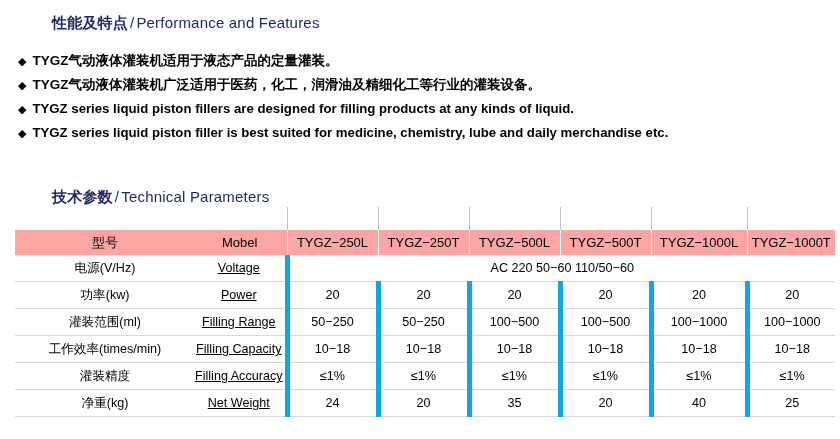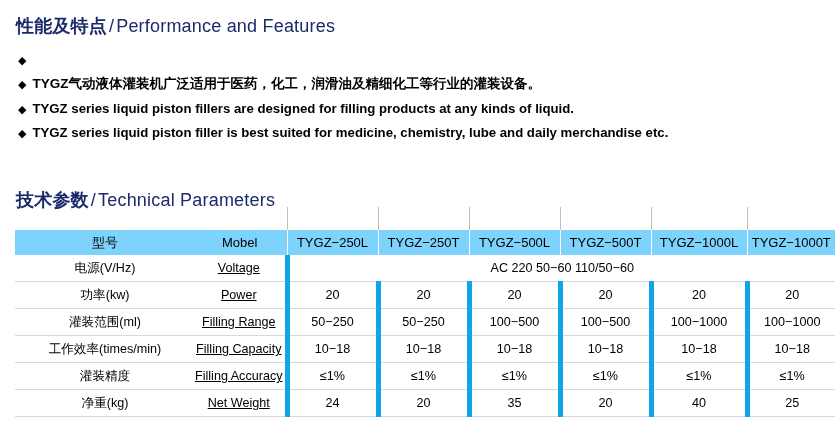--- a/index.html
+++ b/index.html
@@ -12,24 +12,25 @@
     height: 439px;
     font-family: "Liberation Sans", "DejaVu Sans", sans-serif;
     color: #111111;
     overflow: hidden;
     position: relative;
   }
 
   
   .section-heading {
     color: #1b2a6b;
-    font-size: 18px;
+    font-size: 15px;
     font-weight: 700;
     letter-spacing: 0.2px;
     white-space: nowrap;
+    margin-left: 36px;
   }
   .section-heading .sep {
     font-weight: 400;
     padding: 0 2px;
   }
   .section-heading .en {
     font-weight: 400;
   }
 
   #features-heading {
@@ -97,21 +98,21 @@
     height: 21px;
     vertical-align: middle;
   }
 
   
   tr.tick-row td { height: 23px; border: none; }
   tr.tick-row td.tick { border-left: 1px solid #b9c0c6; }
 
   
   tr.head-row td {
-    background: #7dd3fc;
+    background: #fca5a5;
     color: #000000;
     height: 25px;
     font-size: 13px;
     border-left: 1px solid #ffffff;
   }
   tr.head-row td.col-cn,
   tr.head-row td.col-en { border-left: none; }
 
   td.col-cn {
     text-align: left;
@@ -145,20 +146,21 @@
 </head>
 <body>
 
 <div id="features-heading" class="section-heading">
   <span>性能及特点</span><span class="sep">/</span><span class="en">Performance and Features</span>
 </div>
 
 <ul id="features-list-cn" class="bullet-list">
   <li class="bullet-item">
     <span class="diamond">◆</span>
+    <span>TYGZ气动液体灌装机适用于液态产品的定量灌装。</span>
   </li>
   <li class="bullet-item">
     <span class="diamond">◆</span>
     <span>TYGZ气动液体灌装机广泛适用于医药，化工，润滑油及精细化工等行业的灌装设备。</span>
   </li>
 </ul>
 
 <ul id="features-list-en" class="bullet-list">
   <li class="bullet-item">
     <span class="diamond">◆</span>

